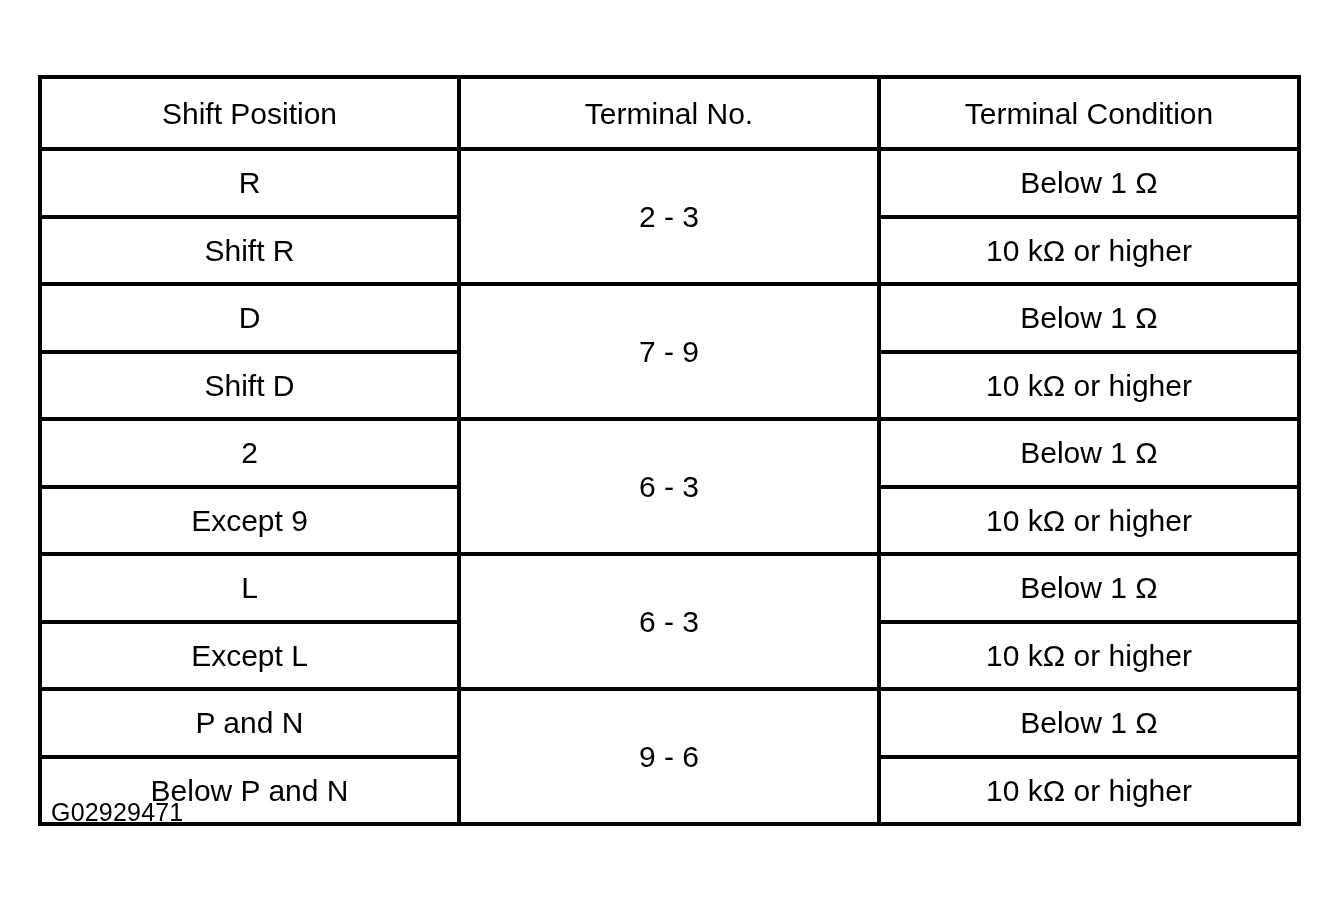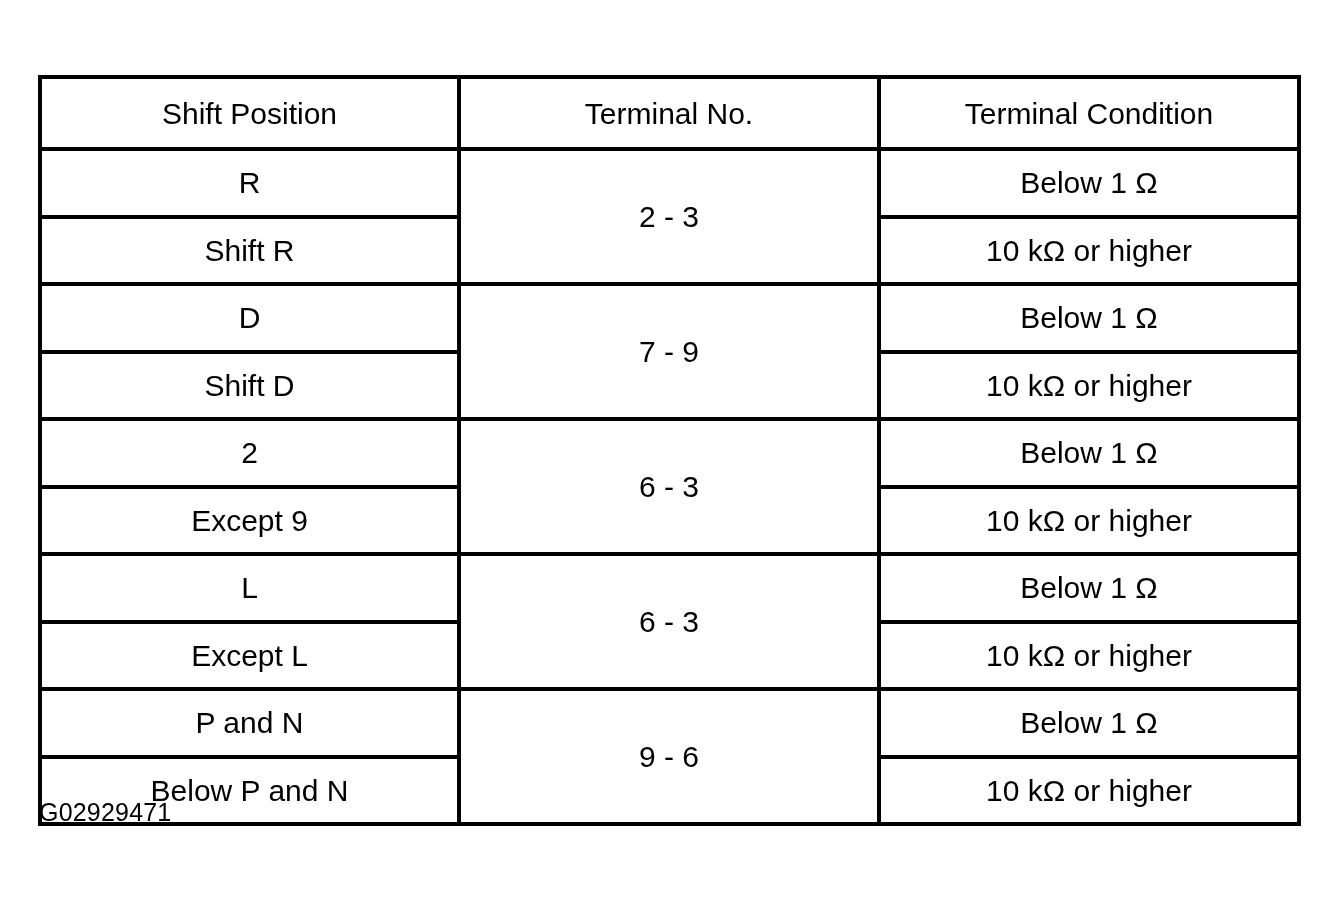--- a/index.html
+++ b/index.html
@@ -72,20 +72,21 @@
   
   #figure-caption {
     position: absolute;
     left: 39px;
     top: 800px;
     font-size: 25px;
     line-height: 1;
     letter-spacing: 0.2px;
     color: #000000;
     white-space: nowrap;
+    padding-left: 12px;
   }
 </style>
 </head>
 <body>
 
 <div id="figure-root">
 
   <table id="spec-table">
     <colgroup>
       <col class="col-shift">

